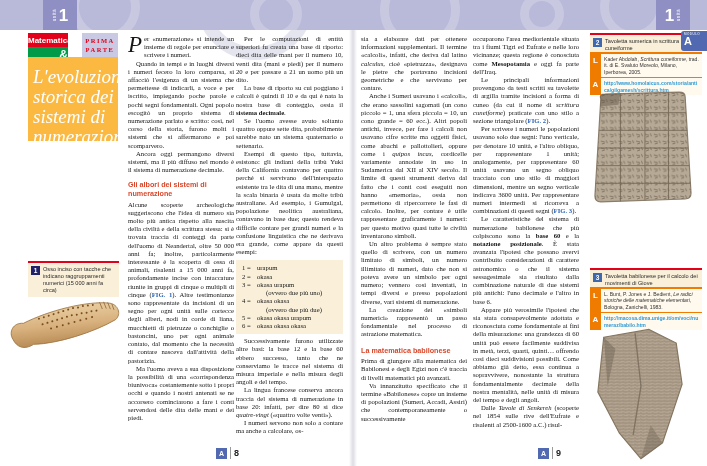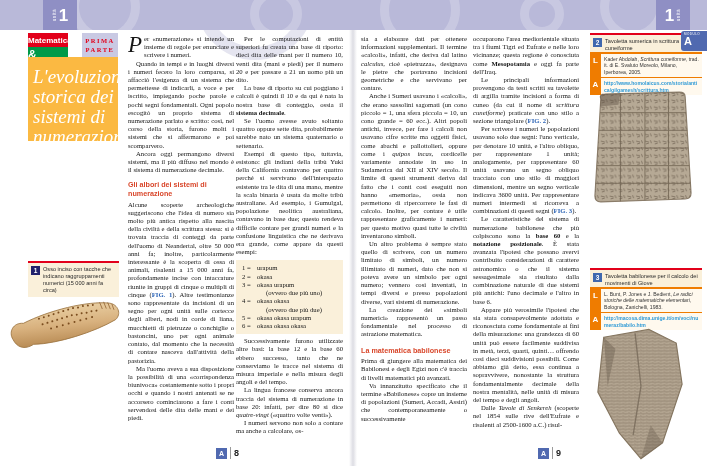--- a/index.html
+++ b/index.html
@@ -23,21 +23,21 @@
             background:linear-gradient(90deg, rgba(0,0,0,0) 0%, rgba(100,100,130,0.22) 50%, rgba(0,0,0,0) 100%); }
 
   .module-box { position:absolute; left:681px; top:31px; width:26px; height:20px; background:#5069b0;
                 color:#fff; font-family:"Liberation Sans",sans-serif; border-radius:3px 0 0 3px;
                 padding:1px 0 0 3px; z-index:3; }
   .module-word { display:block; font-size:3px; letter-spacing:0.5px; }
   .module-letter { display:block; font-size:11px; font-weight:800; line-height:1; }
 
   
   .brand { position:absolute; left:28px; top:33px; width:40px; background:#e2001a; color:#fff;
-           font-family:"Liberation Sans",sans-serif; font-weight:800; text-align:left; z-index:2; }
+           font-family:"Liberation Sans",sans-serif; font-weight:800; text-align:right; z-index:2; }
   .brand-l1 { display:block; font-size:8px; padding:3px 0 1px; }
   .brand-l2 { display:block; font-size:12px; background:#009a49; padding:1px 0 2px; margin-top:1px; }
   .part-box { position:absolute; left:82px; top:33px; width:36px; height:24px; background:#c9c9e3;
               color:#e2001a; font-family:"Liberation Serif",serif; font-weight:700; font-size:6.5px;
               letter-spacing:1.5px; text-align:center; line-height:9px; padding-top:3px; z-index:2; }
   .part-box span { display:block; }
   .title-box { position:absolute; left:28px; top:57px; width:90px; height:84px; background:#fbb942;
                color:#fff; font-family:Liberation Serif, serif; font-style:italic; font-size:19px;
                line-height:20px; padding:10px 2px 0 5px; z-index:2; }
 

